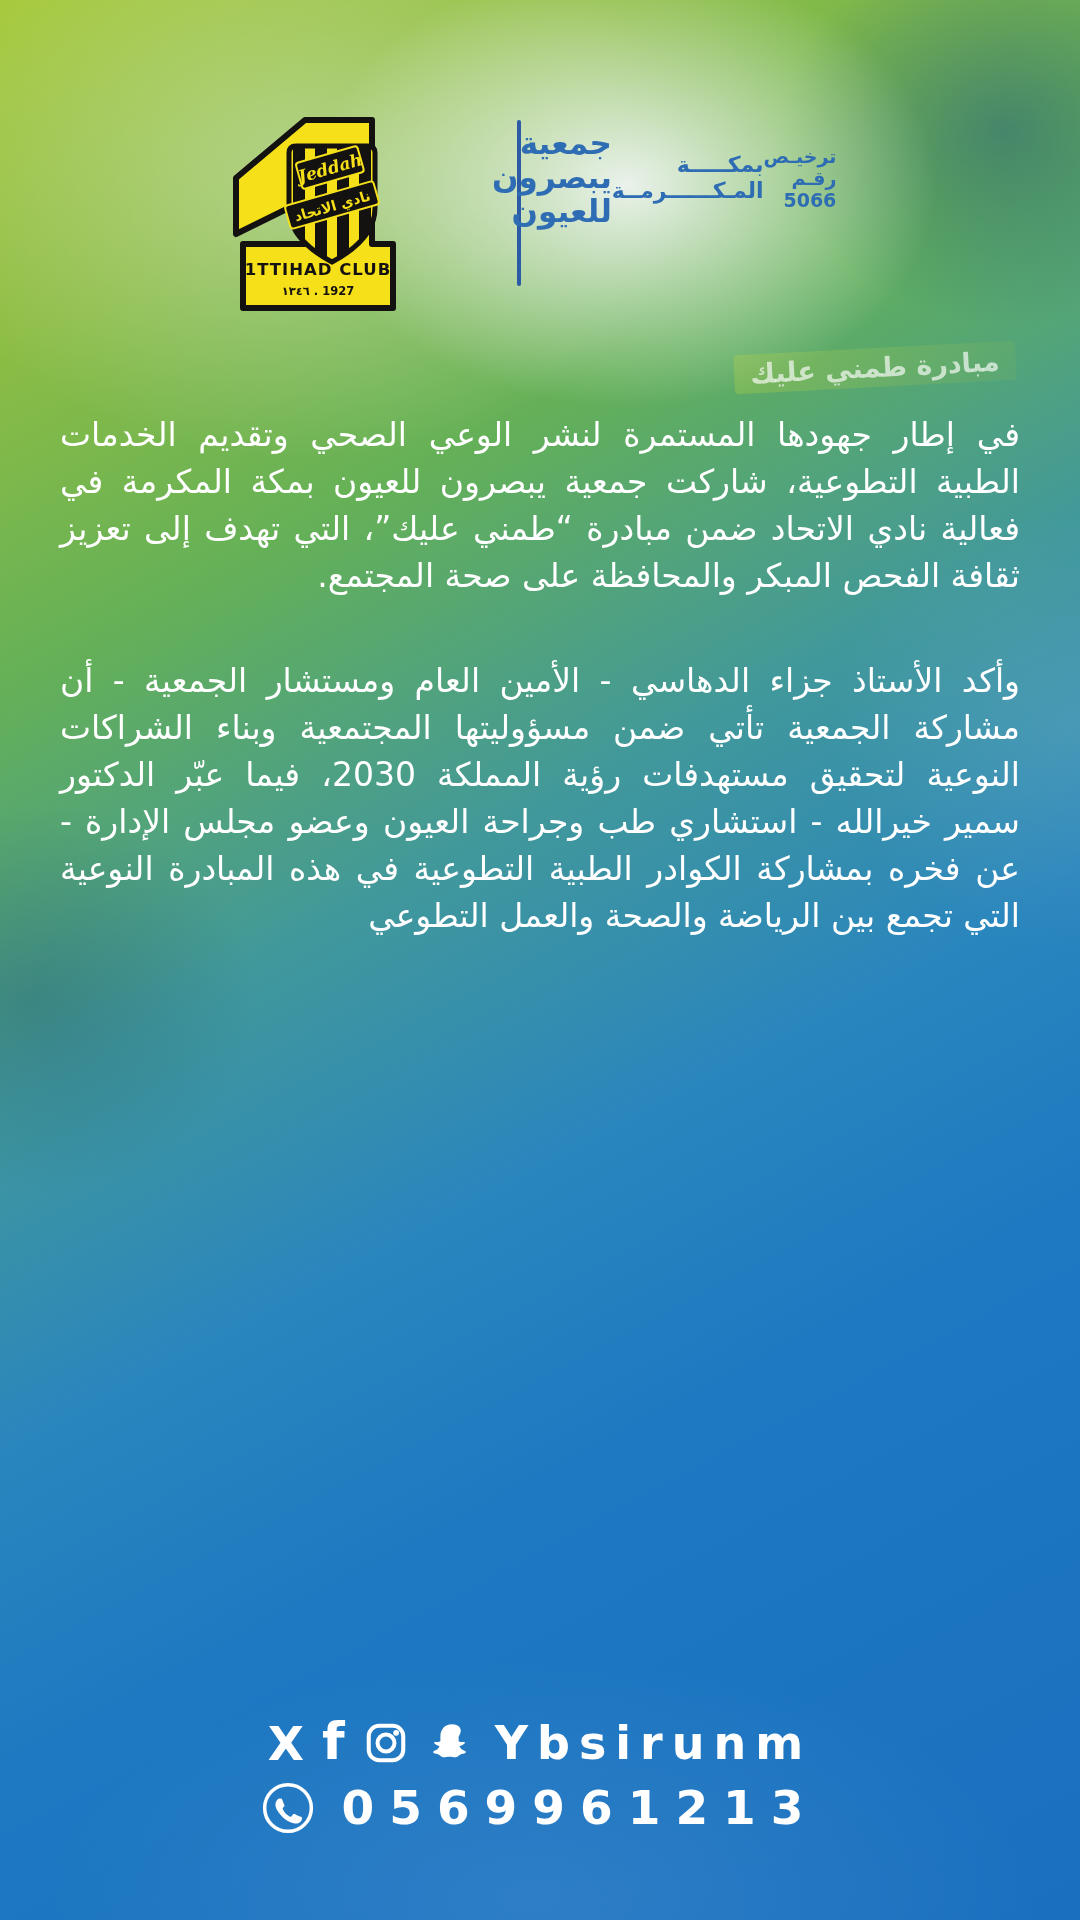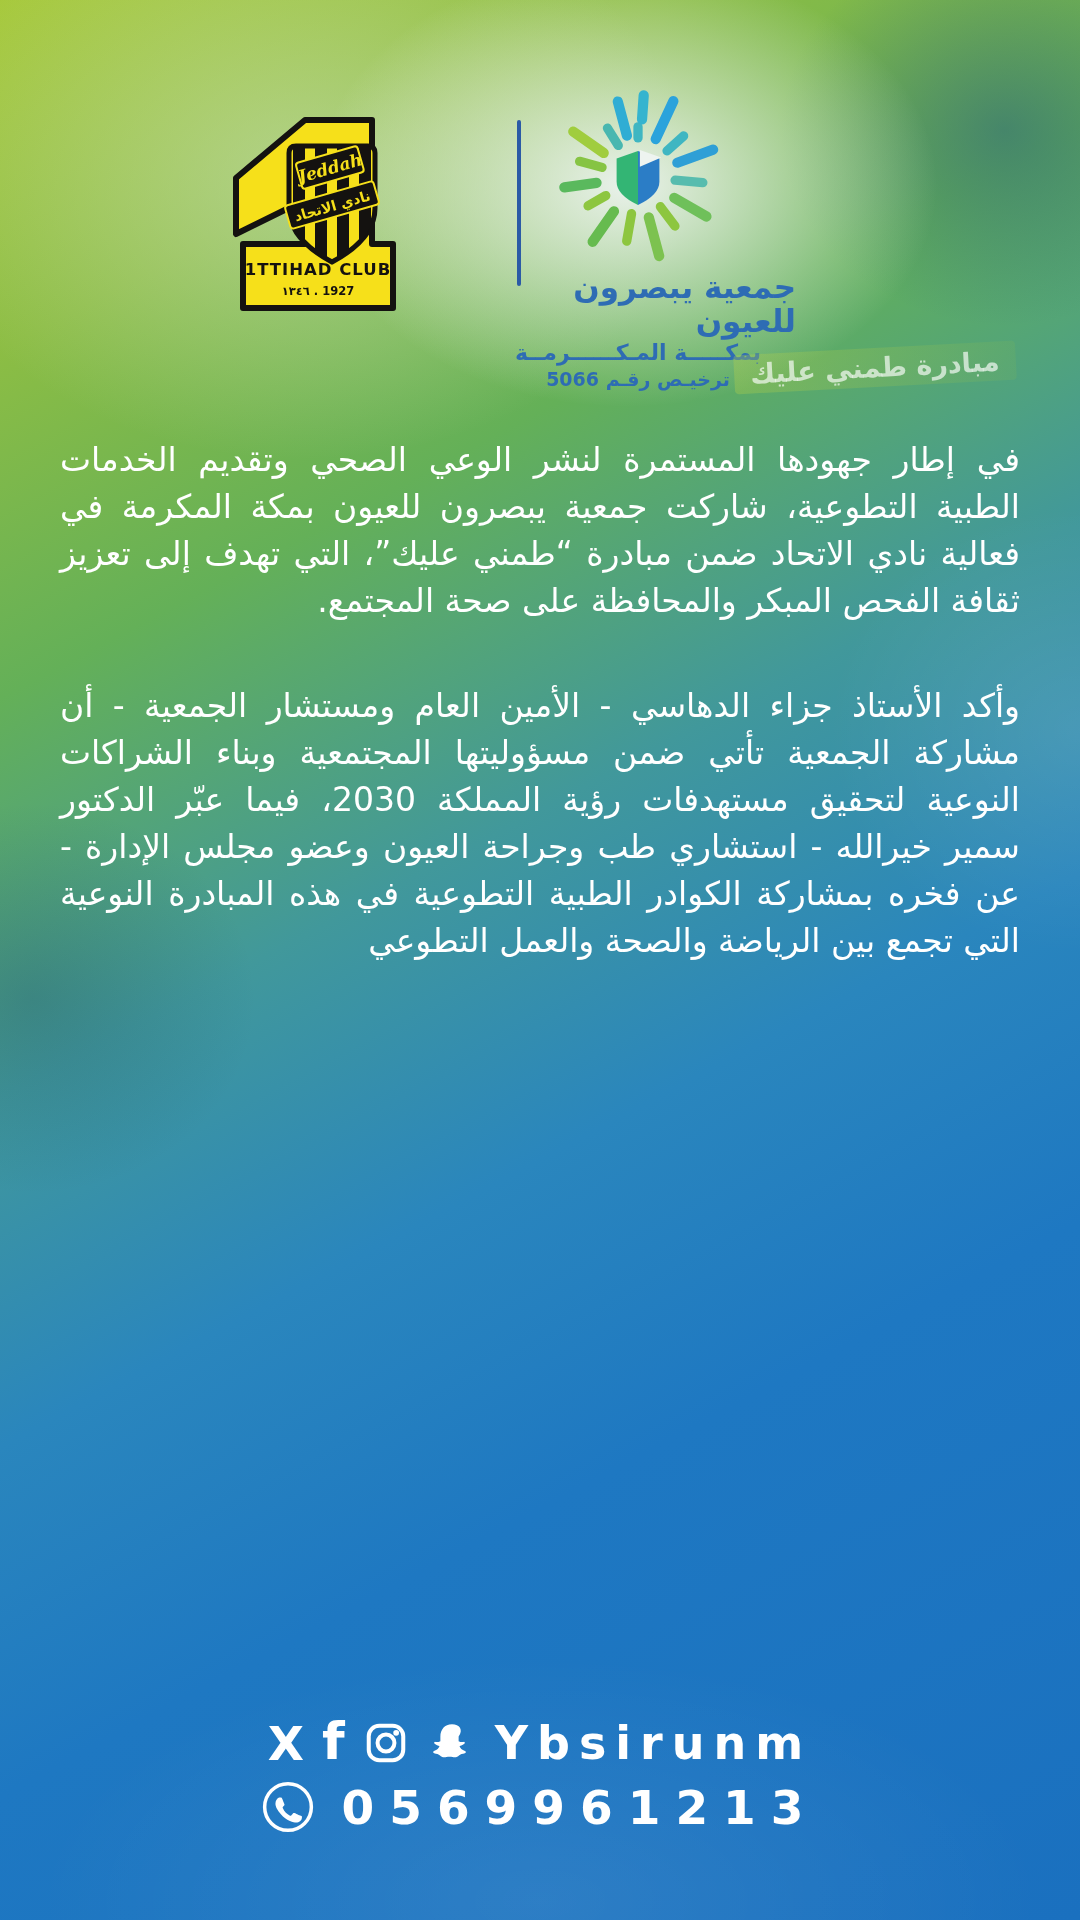--- a/index.html
+++ b/index.html
@@ -10,43 +10,43 @@
       radial-gradient(520px 380px at 28% 175px, rgba(214,230,205,.50), rgba(214,230,205,0) 75%),
       radial-gradient(320px 280px at 93% 130px, rgba(22,74,134,.42), rgba(22,74,134,0) 70%),
       radial-gradient(360px 320px at 100% 38%, rgba(255,255,255,.10), rgba(255,255,255,0) 70%),
       radial-gradient(320px 280px at 3% 52%, rgba(10,40,80,.20), rgba(10,40,80,0) 70%),
       radial-gradient(700px 340px at 50% 99%, rgba(255,255,255,.08), rgba(255,255,255,0) 72%),
       linear-gradient(152deg,#a7c93c 0%,#8cbd44 14%,#64b058 28%,#41989b 44%,#2a86bd 58%,#1e78c2 72%,#1a70bf 100%);
   }
   
   .ittihad{position:absolute;left:230px;top:112px;width:175px;height:205px;}
   .divider{position:absolute;left:517px;top:120px;width:4px;height:166px;background:#2b5aa6;border-radius:2px;}
-  .assoc{position:absolute;left:480px;top:84px;width:316px;display:flex;flex-direction:column;align-items:center;}
+  .assoc{position:absolute;left:492px;top:84px;width:316px;display:flex;flex-direction:row;align-items:center;}
   .assoc svg{width:186px;height:186px;}
   .assoc-name{color:#2e6cb4;font-weight:bold;font-size:31px;line-height:34px;direction:rtl;}
   .assoc-loc{color:#2e6cb4;font-weight:bold;font-size:22px;line-height:26px;margin-top:2px;direction:rtl;}
   .assoc-lic{color:#2e6cb4;font-weight:bold;font-size:19px;line-height:22px;margin-top:2px;direction:rtl;}
   
   .bg-banner{position:absolute;right:64px;top:348px;transform:rotate(-3deg);
     background:linear-gradient(90deg,rgba(190,212,70,.30),rgba(120,180,90,.22));
     color:rgba(255,255,255,.65);font-size:27px;font-weight:bold;padding:4px 16px;
     border-radius:4px;direction:rtl;letter-spacing:1px;}
   
-  .article{position:absolute;left:60px;top:436px;width:960px;direction:rtl;}
+  .article{position:absolute;left:60px;top:411px;width:960px;direction:rtl;}
   .article p{margin:0 0 58px 0;color:#ffffff;font-size:33px;line-height:47px;
     font-weight:500;text-align:justify;}
   
   .social-row{position:absolute;left:0;top:1716px;width:1080px;display:flex;
     justify-content:center;align-items:center;gap:18px;}
   .glyph{color:#fff;font-weight:bold;line-height:1;}
   .glyph-x{font-size:47px;}
   .glyph-f{font-size:52px;transform:translateY(-2px);}
   .handle{color:#fff;font-weight:bold;font-size:46px;letter-spacing:9px;}
   .phone-row{position:absolute;left:0;top:1780px;width:1080px;display:flex;
-    justify-content:center;align-items:flex-start;gap:26px;}
+    justify-content:center;align-items:center;gap:26px;}
   .phone-num{color:#fff;font-weight:bold;font-size:47px;letter-spacing:15px;}
   .icon-svg{display:block;}
 </style>
 </head>
 <body>
 
 <div class="poster">
 
   <svg class="ittihad" viewBox="0 0 175 205">
     <polygon points="75,8 142,8 142,132 163,132 163,196 13,196 13,132 75,132 75,88 6,122 6,66" fill="#f6e01a" stroke="#141210" stroke-width="6" stroke-linejoin="round"></polygon>

